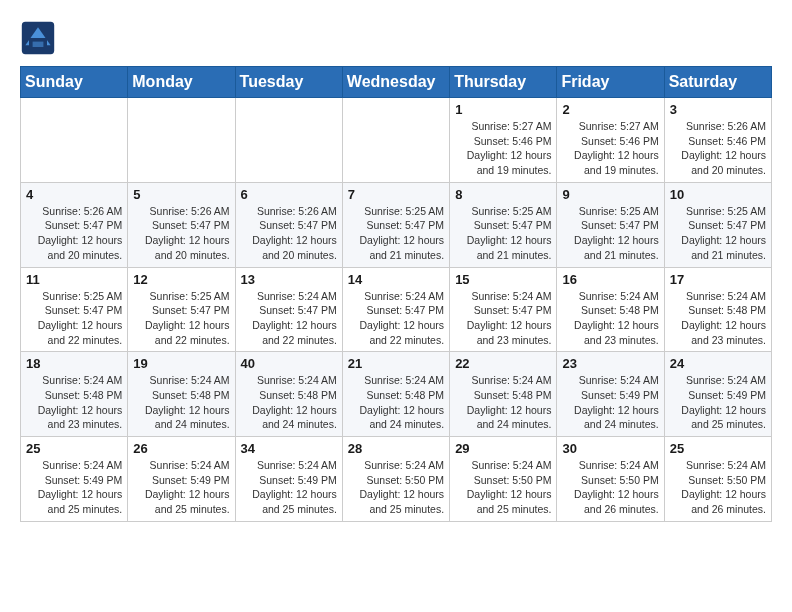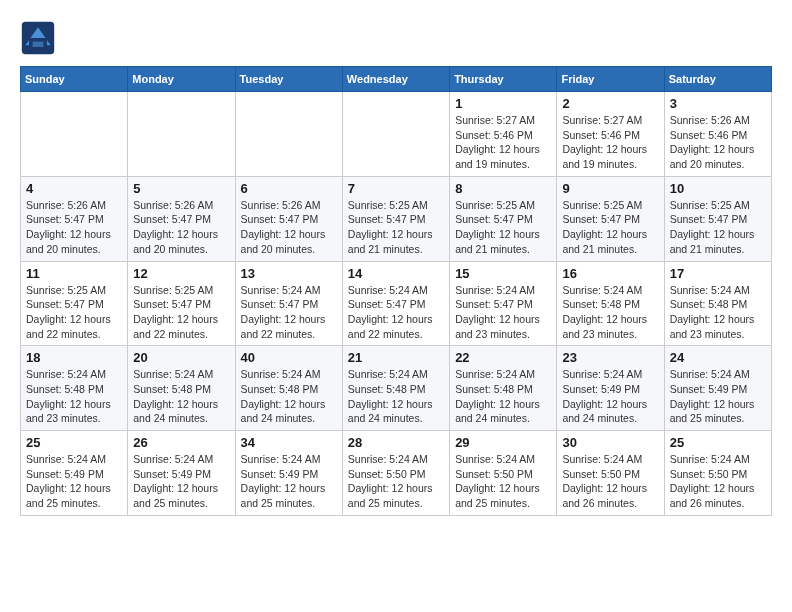--- a/index.html
+++ b/index.html
@@ -49,21 +49,21 @@
     .calendar-table {
       width: 100%;
       border-collapse: collapse;
       font-size: 11px;
     }
     .calendar-table th {
       background-color: #2a6db5;
       color: #fff;
       padding: 6px 4px;
       text-align: left;
-      font-size: 11px;
+      font-size: 16px;
       font-weight: bold;
       border: 1px solid #1a5a9a;
     }
     .calendar-table td {
       border: 1px solid #ccc;
       vertical-align: top;
       padding: 4px 5px;
       width: 107px;
       min-height: 80px;
       background: #fff;
@@ -75,20 +75,21 @@
       font-size: 13px;
       font-weight: bold;
       color: #1a1a1a;
       display: block;
       margin-bottom: 2px;
     }
     .day-info {
       color: #333;
       font-size: 10.5px;
       line-height: 1.4;
+      text-align: right;
     }
     .empty-cell {
       background: #fff !important;
     }
     .calendar-table tr:nth-child(even) td.empty-cell {
       background: #f5f7fa !important;
     }
     td.empty-cell {
       background: #fff;
     }
@@ -259,21 +260,21 @@
       </tr>
       <tr>
         <td>
           <span class="day-number">18</span>
           <div class="day-info" style="white-space: pre-line;">Sunrise: 5:24 AM
 Sunset: 5:48 PM
 Daylight: 12 hours
 and 23 minutes.</div>
         </td>
         <td>
-          <span class="day-number">20</span>
+          <span class="day-number">19</span>
           <div class="day-info" style="white-space: pre-line;">Sunrise: 5:24 AM
 Sunset: 5:48 PM
 Daylight: 12 hours
 and 24 minutes.</div>
         </td>
         <td>
           <span class="day-number">40</span>
           <div class="day-info" style="white-space: pre-line;">Sunrise: 5:24 AM
 Sunset: 5:48 PM
 Daylight: 12 hours

